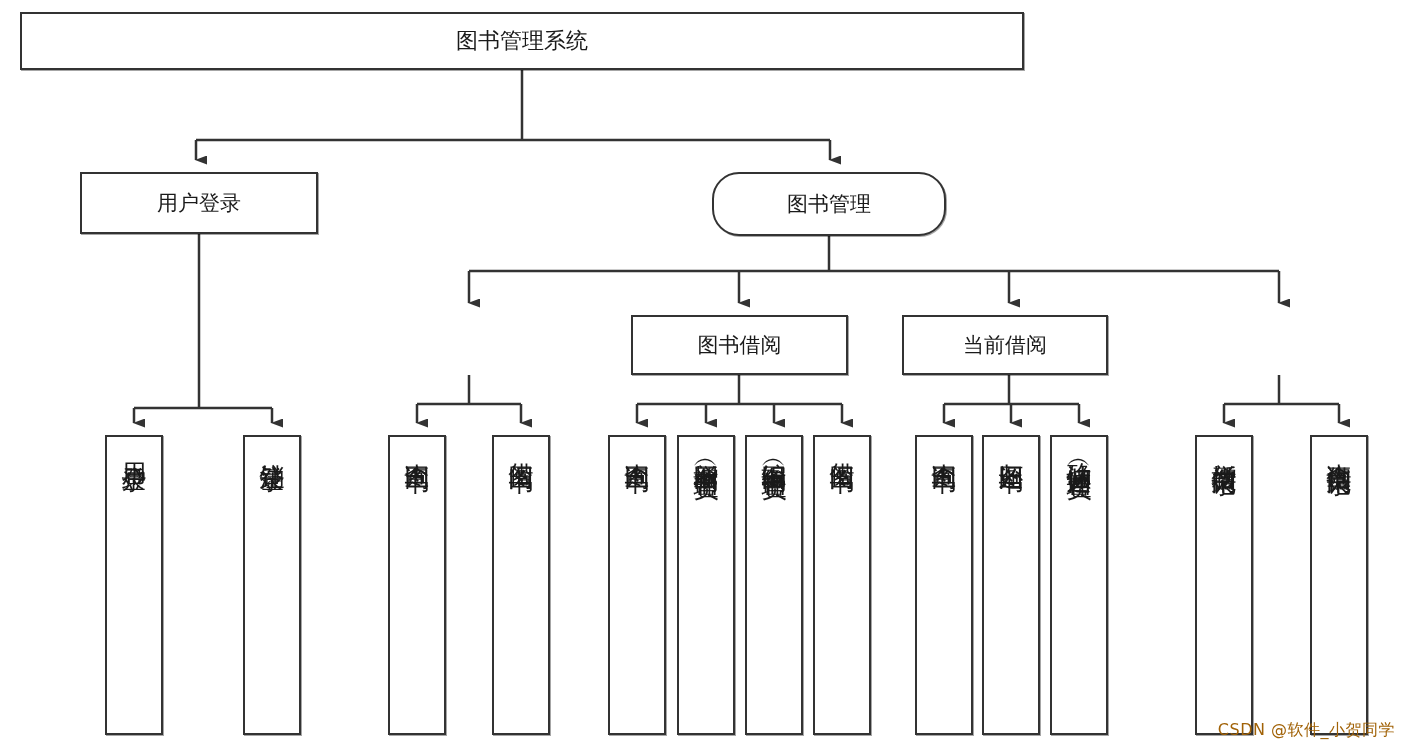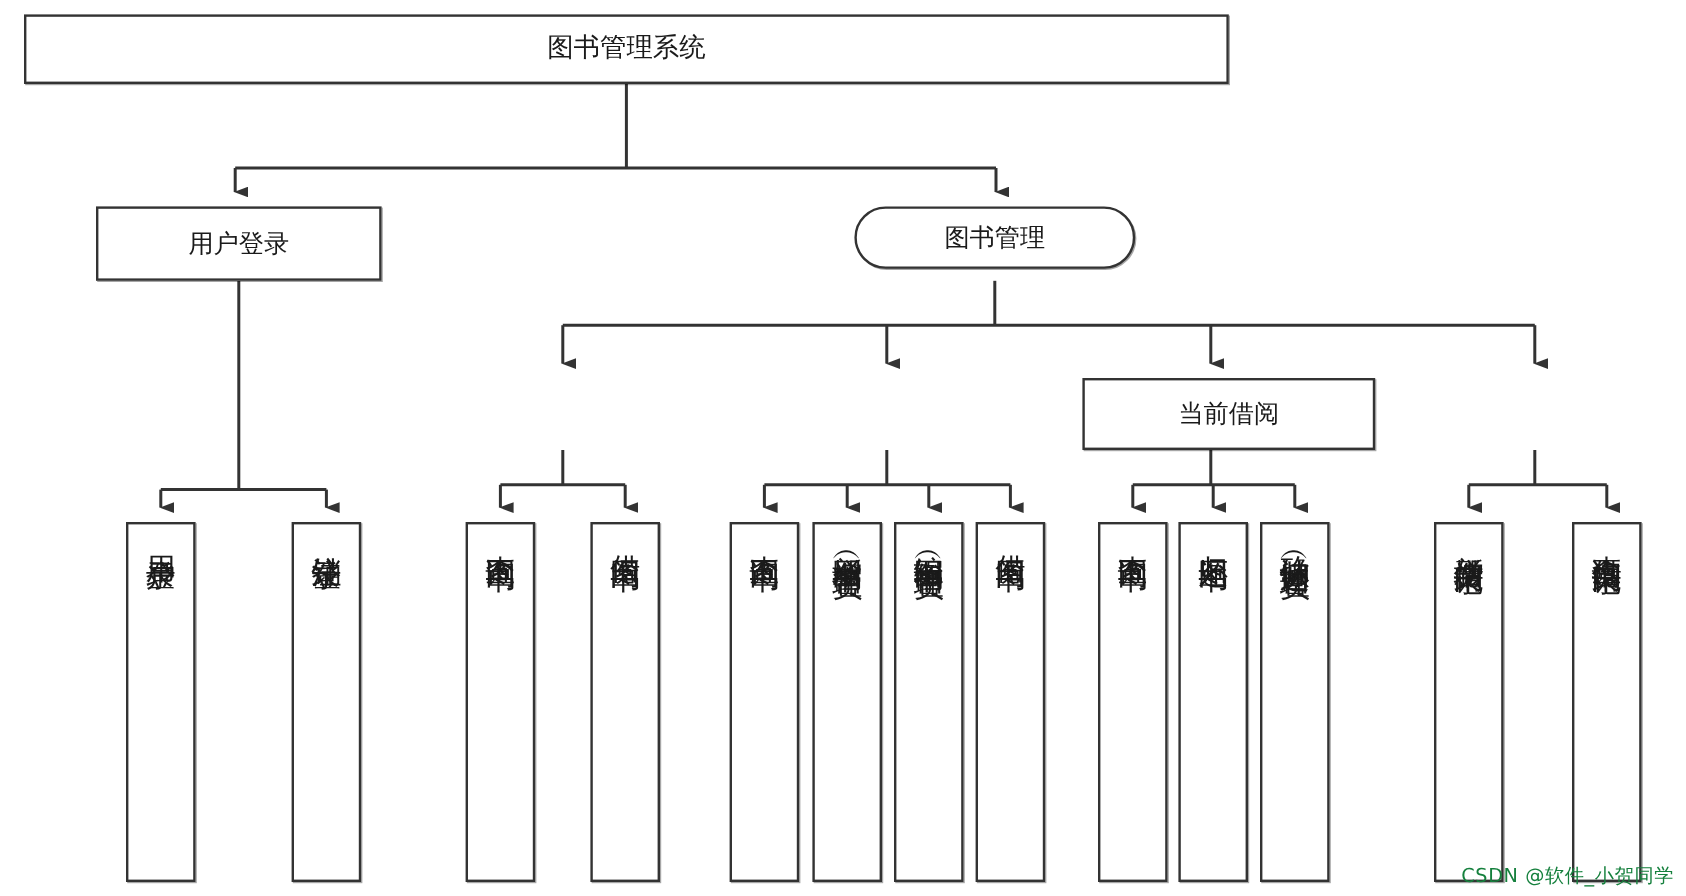--- a/index.html
+++ b/index.html
@@ -62,21 +62,21 @@
     font-size: 25px;
     letter-spacing: 2px;
     line-height: 1;
     white-space: nowrap;
   }
   #watermark {
     position: absolute;
     right: 10px;
     bottom: 6px;
     font-size: 16px;
-    color: #15803d;
+    color: #a16207;
     letter-spacing: 0.5px;
     z-index: 5;
     white-space: nowrap;
   }
 </style>
 </head>
 <body>
 
 <div id="canvas">
 
@@ -130,25 +130,28 @@
     </g>
   </svg>
 
   <div class="node h root" style="left:20px; top:12px; width:1004px; height:58px;">
     <span class="lbl">图书管理系统</span>
   </div>
 
   <div class="node h" style="left:80px; top:172px; width:238px; height:62px;">
     <span class="lbl">用户登录</span>
   </div>
-  <div class="node h" style="left:712px; top:172px; width:234px; height:52px;border-radius:27px;">
+  <div class="node h" style="left:712px; top:172px; width:234px; height:64px;border-radius:27px;">
     <span class="lbl">图书管理</span>
   </div>
 
-  <div class="node h" style="left:902px; top:315px; width:244px; height:60px;">
+  <div class="node h" style="left:631px; top:315px; width:217px; height:60px;">
+    <span class="lbl">图书借阅</span>
+  </div>
+  <div class="node h" style="left:902px; top:315px; width:206px; height:60px;">
     <span class="lbl">当前借阅</span>
   </div>
 
   <div class="node v" style="left:105px; top:435px; width:58px; height:300px;">
     <span class="lbl">用户登录</span>
   </div>
   <div class="node v" style="left:243px; top:435px; width:58px; height:300px;">
     <span class="lbl">注销登录</span>
   </div>
 

